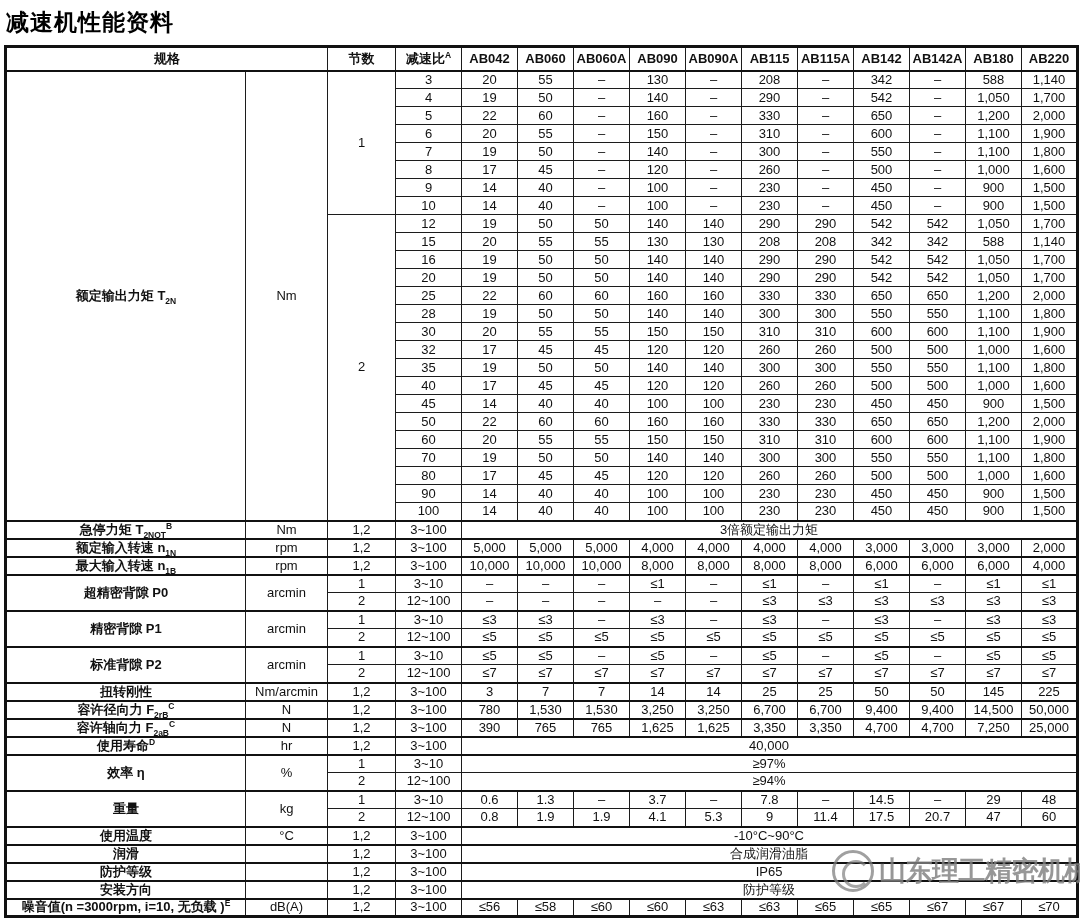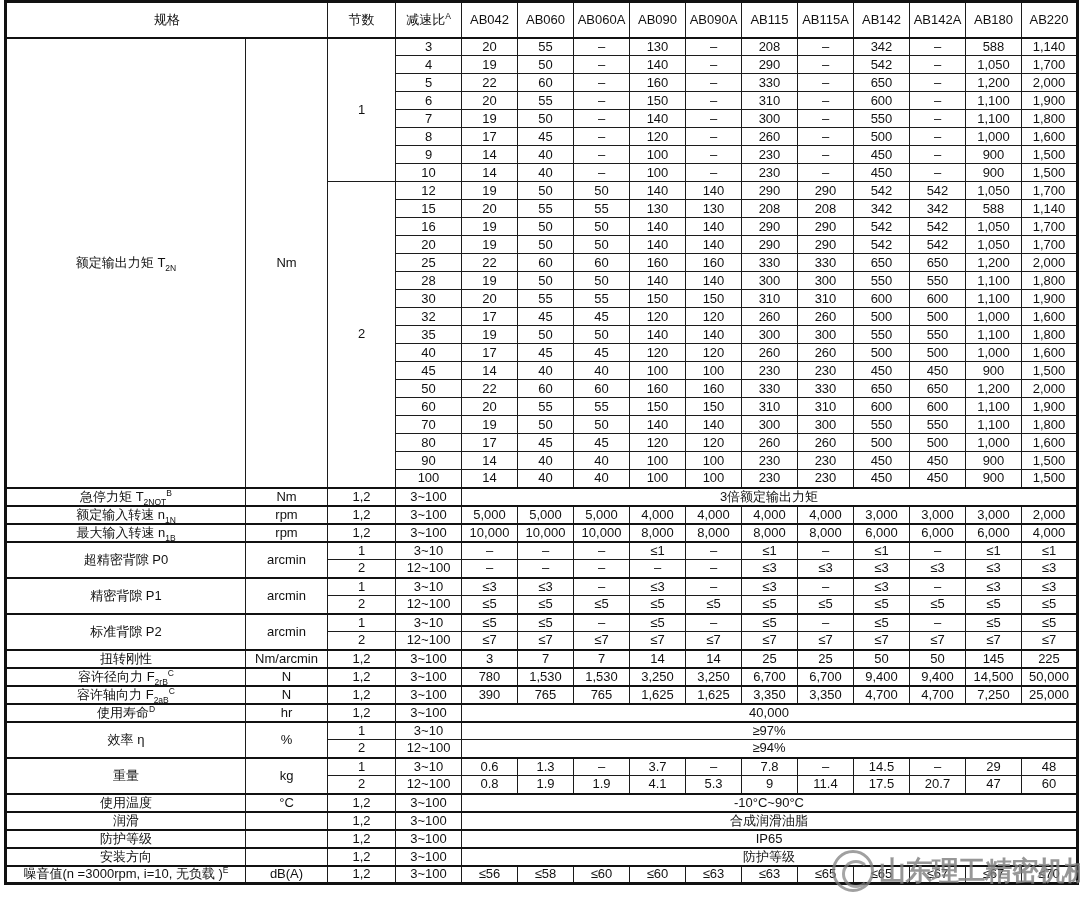--- a/index.html
+++ b/index.html
@@ -17,24 +17,24 @@
     border-collapse:collapse; table-layout:fixed;
     width:1072px; margin-left:4px;
     border:3px solid #111;
   }
   table.spec td, table.spec th {
     border:1px solid #1c1c1c;
     font-size:13px; text-align:center; vertical-align:middle;
     padding:0 1px; height:18px; line-height:1.05;
     white-space:nowrap; overflow:hidden;
   }
-  table.spec th { font-weight:normal; height:36px; }
+  table.spec th { font-weight:bold; height:24px; }
   tr.hdr th { border-bottom:2px solid #111; }
   tr.gb td { border-top:2px solid #111; }
-  td.lbl { text-align:left; padding-left:5px; font-size:13.5px; }
+  td.lbl { text-align:left; padding-left:5px; font-size:13.5px;font-weight:bold; }
   sup { font-size:8.5px; vertical-align:super; line-height:0; }
   sub { font-size:8.5px; vertical-align:sub; line-height:0; }
   .watermark {
     position:absolute; left:832px; top:850px;
     display:flex; align-items:center; gap:5px;
     color:rgba(128,128,128,0.82); pointer-events:none;
   }
   .wm-circle {
     width:42px; height:42px; flex:0 0 42px;
     border:3px solid rgba(128,128,128,0.75); border-radius:50%;
@@ -48,20 +48,21 @@
   }
   .wm-text {
     font-size:27px; font-weight:bold; letter-spacing:-0.5px;
     white-space:nowrap;
   }
 </style>
 </head>
 <body>
 
 <div class="page">
+  <h1 class="page-title">减速机性能资料</h1>
   <table class="spec" id="spec-table">
       <colgroup>
         <col style="width:240px">
         <col style="width:82px">
         <col style="width:68px">
         <col style="width:66px">
         <col style="width:56px">
         <col style="width:56px">
         <col style="width:56px">
         <col style="width:56px">

